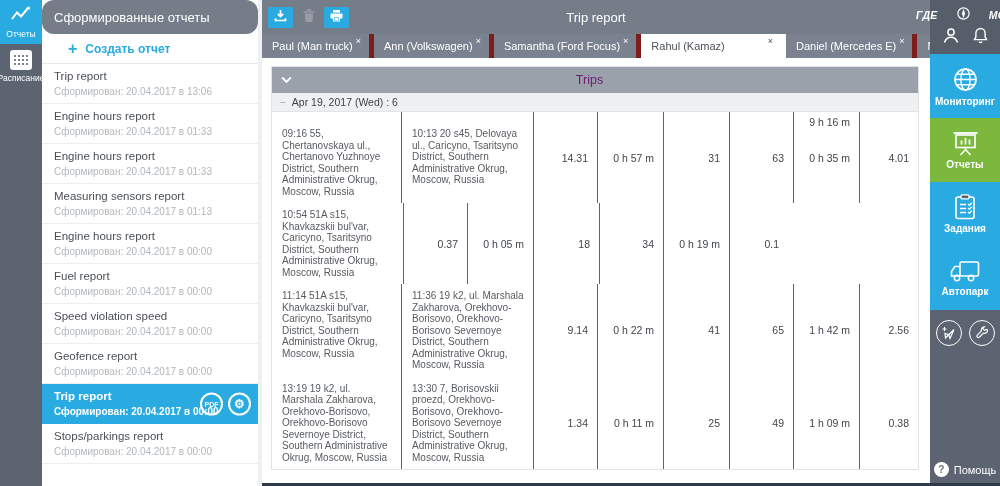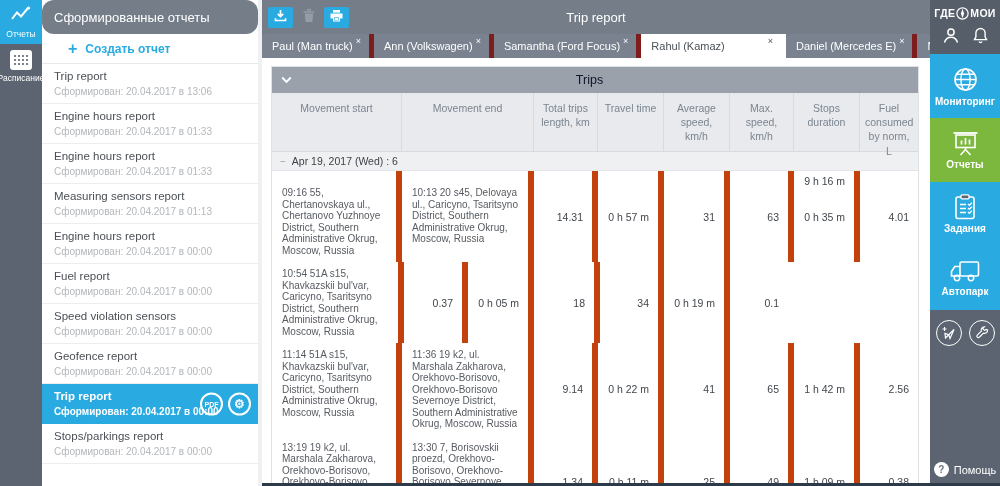--- a/index.html
+++ b/index.html
@@ -43,42 +43,42 @@
   .tab{background:#79828e;color:#fff;font-size:11px;display:flex;align-items:center;
        padding:0 8px 0 10px;border-right:5px solid #7f1d1d;cursor:pointer;white-space:nowrap;}
   .tab .x{font-size:9px;margin-left:3px;align-self:flex-start;margin-top:2px;cursor:pointer;}
   .tab.active{background:#fff;color:#4b5157;border-right-color:#fff;gap:40px;}
 
   .content{flex:1;background:#fff;padding:8px 0 0 9px;overflow:hidden;}
 
   
   .trips-table{width:648px;border:1px solid #e0e3e6;box-sizing:border-box;}
   .trips-titlebar{height:26px;background:#9aa1ab;display:flex;align-items:center;position:relative;}
-  .trips-title{position:absolute;left:0;right:11px;text-align:center;color:#0f172a;font-size:12.5px;pointer-events:none;}
+  .trips-title{position:absolute;left:0;right:11px;text-align:center;color:#701a75;font-size:12.5px;pointer-events:none;}
   .collapse-btn{margin-left:9px;z-index:1;cursor:pointer;display:flex;}
   .thead{display:flex;background:#e8eaed;border-bottom:1px solid #d8dbde;}
   .th{font-size:10.5px;color:#7b8591;text-align:center;padding:8px 5px 0;box-sizing:border-box;height:58px;border-right:1px solid #d8dbde;line-height:1.35;}
   .thead .th:last-child,.trow .cell:last-child{border-right:none;}
   .c0{width:130px;}.c1{width:132px;}.c2{width:64px;}.c3{width:66px;}
   .c4{width:66px;}.c5{width:64px;}.c6{width:66px;}.c7{width:58px;}
   .group-row{height:18px;background:#eff0f1;display:flex;align-items:center;font-size:10.5px;color:#3e434a;padding-left:8px;gap:6px;border-bottom:1px solid #e2e4e7;}
   .collapse-glyph{color:#9aa1ab;font-size:10px;cursor:pointer;}
   .trow{display:flex;}
-  .cell{box-sizing:border-box;border-right:6px solid #c2410c;}
+  .cell{box-sizing:border-box;border-right:1px solid #c2410c;}
   .cell.addr{font-size:10px;line-height:11.5px;color:#565b61;padding:6px 8px 6px 10px;}
   .cell.num{display:flex;align-items:center;justify-content:flex-end;padding-right:9px;font-size:10.5px;color:#41464c;}
   .trow.first .cell{padding-top:16px;}
   .trow.first .cell.num{padding-top:0;}
   .cell.stops{position:relative;}
   .prestop{position:absolute;top:4px;right:9px;font-size:10.5px;color:#41464c;}
 
   
   .right-rail{width:70px;flex:none;background:#5b6470;display:flex;flex-direction:column;position:relative;}
   .rr-top{background:#565e69;padding:7px 0 6px;flex:none;}
-  .rr-logo{display:flex;justify-content:center;gap:1px;color:#fff;font-size:10.5px;font-weight:bold;letter-spacing:.3px;}
+  .rr-logo{display:flex;align-items:center;justify-content:center;gap:19px;color:#fff;font-size:10.5px;font-weight:bold;letter-spacing:.3px;font-style:italic;}
   .rr-usericons{display:flex;align-items:center;justify-content:center;gap:13px;margin-top:5px;}
   .rr-item{height:64px;flex:none;display:flex;flex-direction:column;align-items:center;justify-content:center;gap:1px;color:#fff;font-size:10px;font-weight:bold;cursor:pointer;}
   .rr-item.blue{background:#29abe2;}
   .rr-item.green{background:#7cb83e;}
   .rr-tools{display:flex;justify-content:center;gap:7px;margin-top:10px;}
   .rr-circle{width:26px;height:26px;border:1.5px solid #fff;border-radius:50%;display:flex;align-items:center;justify-content:center;cursor:pointer;box-sizing:border-box;}
   .rr-help{position:absolute;bottom:9px;left:0;right:0;display:flex;align-items:center;justify-content:center;gap:5px;color:#fff;font-size:11px;cursor:pointer;}
   .help-q{width:15px;height:15px;border-radius:50%;background:#fff;color:#6a737e;font-size:10px;font-weight:bold;display:flex;align-items:center;justify-content:center;}
 
   .bottom-strip{position:absolute;left:262px;right:0;bottom:0;height:3px;background:#2c3a49;z-index:5;}
@@ -146,21 +146,21 @@
   </div>
         <div class="report-item">
     <div class="t">Engine hours report</div>
     <div class="s">Сформирован: 20.04.2017 в 00:00</div>
   </div>
         <div class="report-item">
     <div class="t">Fuel report</div>
     <div class="s">Сформирован: 20.04.2017 в 00:00</div>
   </div>
         <div class="report-item">
-    <div class="t">Speed violation sensors</div>
+    <div class="t">Speed violation speed</div>
     <div class="s">Сформирован: 20.04.2017 в 00:00</div>
   </div>
         <div class="report-item">
     <div class="t">Geofence report</div>
     <div class="s">Сформирован: 20.04.2017 в 00:00</div>
   </div>
         <div class="report-item active">
     <div class="t">Trip report</div>
     <div class="s">Сформирован: 20.04.2017 в 00:00</div>
   <div class="badges">
@@ -244,30 +244,20 @@
     <div class="content">
       <div class="trips-table">
         <div class="trips-titlebar">
           <span class="collapse-btn">
             <svg width="11" height="8" viewBox="0 0 11 8">
                 <path d="M1.2 1.5l4.3 4.3 4.3-4.3" stroke="#fff" stroke-width="1.9" fill="none"></path>
               </svg>
           </span>
           <span class="trips-title">Trips</span>
         </div>
-        <div class="thead">
-            <div class="th c0">Movement start</div>
-            <div class="th c1">Movement end</div>
-            <div class="th c2">Total trips length, km</div>
-            <div class="th c3">Travel time</div>
-            <div class="th c4">Average speed, km/h</div>
-            <div class="th c5">Max. speed, km/h</div>
-            <div class="th c6">Stops duration</div>
-            <div class="th c7">Fuel consumed by norm, L</div>
-          </div>
         <div class="group-row">
           <span class="collapse-glyph">−</span>
           <span>Apr 19, 2017 (Wed) : 6</span>
         </div>
         <div id="trips-rows">
             <div class="trow first">
               <div class="cell addr c0">09:16 55, Chertanovskaya ul., Chertanovo Yuzhnoye District, Southern Administrative Okrug, Moscow, Russia</div>
               <div class="cell addr c1">10:13 20 s45, Delovaya ul., Caricyno, Tsaritsyno District, Southern Administrative Okrug, Moscow, Russia</div>
               <div class="cell num c2">14.31</div>
               <div class="cell num c3">0 h 57 m</div>

